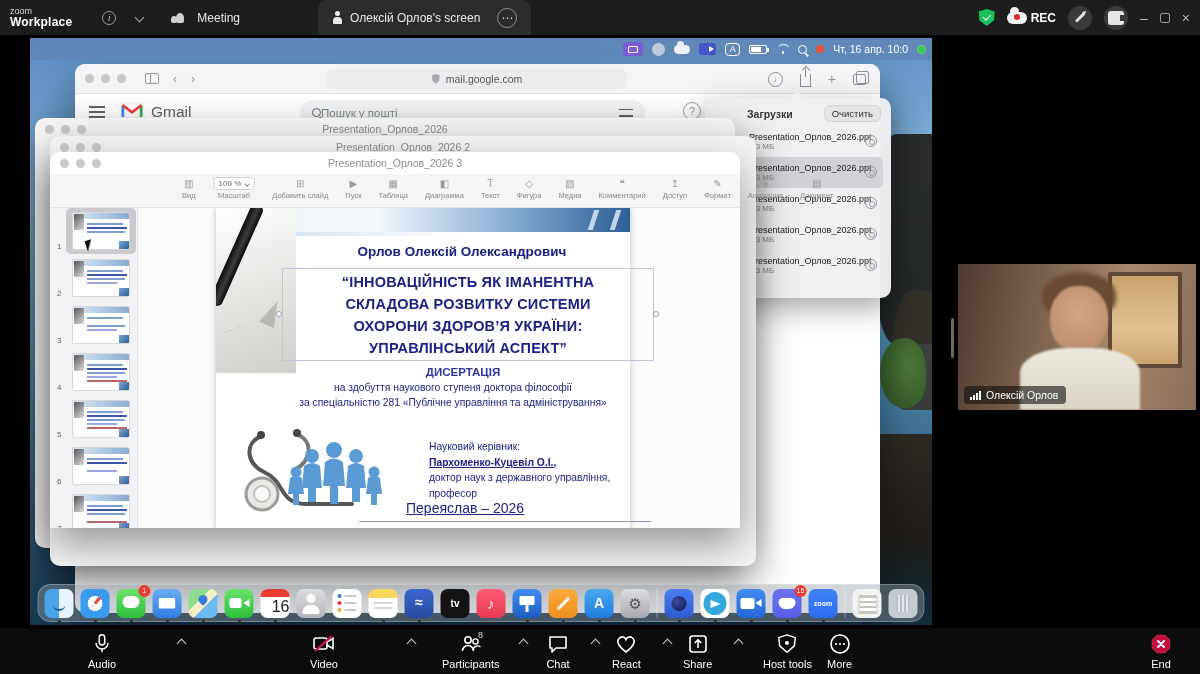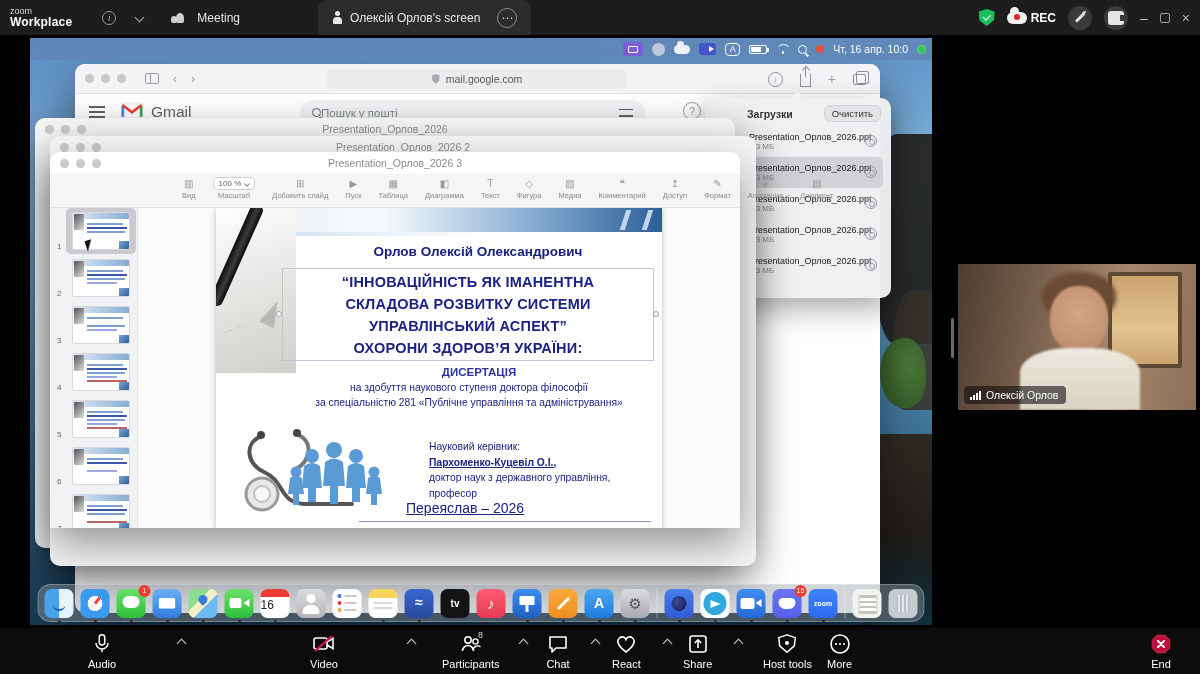--- a/index.html
+++ b/index.html
@@ -157,21 +157,21 @@
   .thumb .pen{position:absolute;left:1px;top:1px;width:10px;height:16px;background:linear-gradient(135deg,#555,#ddd);border-radius:1px;}
   .thumb i{position:absolute;left:14px;height:2px;background:#7f9fd0;display:block;}
   .thumb i.b1{top:10px;width:36px;} .thumb i.b2{top:14px;width:40px;background:#3c58a8;}
   .thumb i.b3{top:18px;width:38px;} .thumb i.b4{top:22px;width:30px;background:#9aa7e0;}
   .thumb i.b5{top:26px;width:40px;background:#b66;}
   .sel-hl{position:absolute;left:16px;top:0;width:70px;height:46px;background:#c9c9ce;border-radius:5px;}
   .cursor{position:absolute;left:36px;top:32px;width:0;height:0;border-left:7px solid #111;border-bottom:11px solid transparent;
           transform:rotate(-18deg);z-index:3;filter:drop-shadow(0 0 1px #fff);}
   
   .kn-canvas{position:absolute;left:88px;top:56px;right:0;bottom:0;background:#fbfbfc;overflow:hidden;}
-  .slide{position:absolute;left:78px;top:0;width:446px;height:322px;background:#fff;box-shadow:0 1px 6px rgba(0,0,0,.25);}
+  .slide{position:absolute;left:78px;top:0;width:414px;height:322px;background:#fff;box-shadow:0 1px 6px rgba(0,0,0,.25);}
   .sl-band{position:absolute;left:0;top:0;right:0;height:24px;
            background:linear-gradient(90deg,#e9eff6 0%,#f6f9fc 38%,#8fb4d8 68%,#2d5e96 100%);}
   .sl-chev{position:absolute;top:2px;width:14px;height:20px;border-right:5px solid #cfe0f2;transform:skewX(-18deg);opacity:.9;}
   .sl-band2{position:absolute;left:0;top:24px;right:0;height:4px;background:linear-gradient(90deg,#c5d8ec,#fff 60%);}
   .penphoto{position:absolute;left:0;top:0;width:80px;height:165px;
             background:linear-gradient(160deg,#ffffff 0%,#ececea 35%,#dcdcd8 70%,#cfcfcb 100%);overflow:hidden;}
   .penbody{position:absolute;left:14px;top:-8px;width:13px;height:110px;background:linear-gradient(90deg,#0c0c0c,#3c3c3c 55%,#0a0a0a);border-radius:6px;transform:rotate(24deg);}
   .pennib{position:absolute;left:48px;top:92px;width:0;height:0;border-top:26px solid #b9b9b4;border-left:8px solid transparent;border-right:8px solid transparent;transform:rotate(205deg);}
   .penline{position:absolute;color:#b9b9c0;font-size:6px;transform:rotate(-18deg);left:8px;top:118px;letter-spacing:1px;}
   .sl-author{position:absolute;left:84px;top:36px;right:6px;text-align:center;font-size:13.5px;font-weight:bold;color:#17217e;}
@@ -207,21 +207,21 @@
   .dk-mail{background:linear-gradient(#6aaef5,#2f7de0);}
   .dk-mail:after{content:"";position:absolute;left:6px;top:9px;width:17px;height:11px;background:#fff;border-radius:2px;
     clip-path:polygon(0 0,100% 0,100% 100%,0 100%,0 0,50% 55%,100% 0,100% 8%,50% 63%,0 8%);}
   .dk-maps{background:linear-gradient(135deg,#8edc8e 0 38%,#f5efc3 38% 58%,#6db9f2 58%);}
   .dk-maps:after{content:"";position:absolute;left:10px;top:6px;width:9px;height:9px;background:#3a7de0;border-radius:50% 50% 50% 0;transform:rotate(-45deg);}
   .dk-ft{background:linear-gradient(#6ae06a,#2dc03a);}
   .dk-ft:after{content:"";position:absolute;left:5px;top:9px;width:12px;height:10px;background:#fff;border-radius:2px;}
   .dk-ft:before{content:"";position:absolute;right:4px;top:10px;border-left:6px solid #fff;border-top:4px solid transparent;border-bottom:4px solid transparent;transform:rotate(180deg);}
   .dk-cal{background:#fff;}
   .dk-cal:before{content:"";position:absolute;left:0;top:0;right:0;height:8px;background:#ec3b32;border-radius:7px 7px 0 0;}
-  .dk-cal .day{position:absolute;left:0;right:0;top:9px;text-align:left;font-size:12px;color:#222;}
+  .dk-cal .day{position:absolute;left:0;right:0;top:9px;text-align:right;font-size:16px;color:#222;}
   .dk-cont{background:linear-gradient(#dcdce0,#b4b4ba);}
   .dk-cont:after{content:"";position:absolute;left:10px;top:5px;width:9px;height:9px;border-radius:50%;background:#fff;}
   .dk-cont:before{content:"";position:absolute;left:6px;bottom:4px;width:17px;height:9px;border-radius:8px 8px 2px 2px;background:#fff;}
   .dk-rem{background:#fff;}
   .dk-rem i{position:absolute;left:5px;width:4px;height:4px;border-radius:50%;}
   .dk-rem i.r1{top:5px;background:#3a7de0;} .dk-rem i.r2{top:12px;background:#ec3b32;} .dk-rem i.r3{top:19px;background:#f2a33c;}
   .dk-rem:after{content:"";position:absolute;left:12px;top:6px;width:12px;height:16px;
     background:repeating-linear-gradient(#c9c9ce 0 2px,transparent 2px 7px);}
   .dk-notes{background:linear-gradient(#fbd45c 0 30%,#fff 30%);}
   .dk-notes:after{content:"";position:absolute;left:5px;top:13px;width:19px;height:10px;
@@ -545,22 +545,22 @@
           <div class="sl-band2"></div>
           <div class="penphoto">
             <span class="penbody"></span>
               <span class="pennib"></span>
             <span class="penline">~~~~~</span>
           </div>
           <div class="sl-author">Орлов Олексій Олександрович</div>
           <div class="sl-titlebox">
             <div>“ІННОВАЦІЙНІСТЬ ЯК ІМАНЕНТНА</div>
             <div>СКЛАДОВА РОЗВИТКУ СИСТЕМИ</div>
+            <div>ОХОРОНИ ЗДОРОВ’Я УКРАЇНИ:</div>
             <div>УПРАВЛІНСЬКИЙ АСПЕКТ”</div>
-            <div>ОХОРОНИ ЗДОРОВ’Я УКРАЇНИ:</div>
           </div>
           <span class="handle" style="left:437px;top:103px;"></span>
           <span class="handle" style="left:60px;top:103px;"></span>
           <div class="sl-doc">ДИСЕРТАЦІЯ</div>
           <div class="sl-sub1">на здобуття наукового ступеня доктора філософії</div>
           <div class="sl-sub2">за спеціальністю 281 «Публічне управління та адміністрування»</div>
           <div class="gfx">
             <svg width="170" height="88" viewBox="0 0 170 88">
               <path d="M28 8 C10 14 12 36 30 44 C52 54 44 74 70 76 L118 76" fill="none" stroke="#555" stroke-width="4" stroke-linecap="round"></path>
               <path d="M62 6 C80 12 78 34 60 42" fill="none" stroke="#777" stroke-width="4" stroke-linecap="round"></path>

